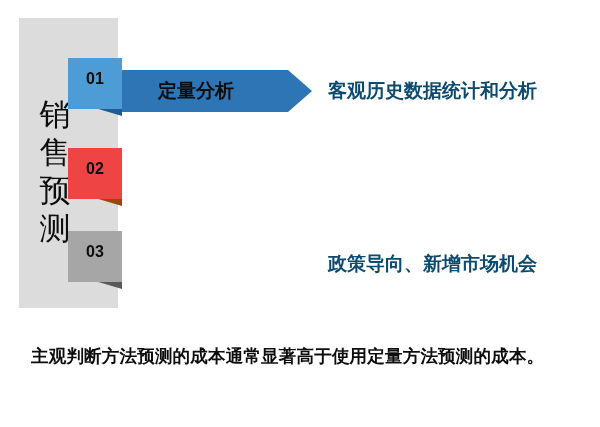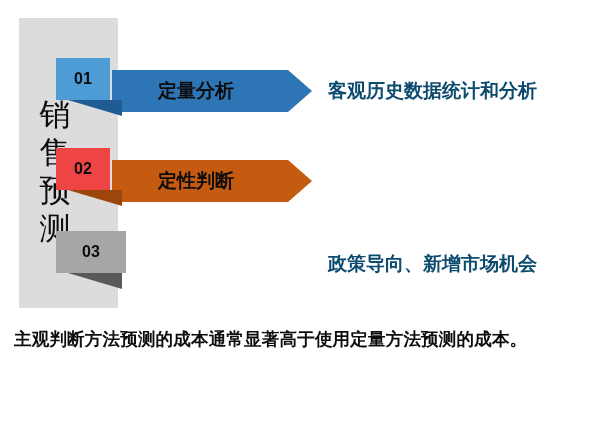--- a/index.html
+++ b/index.html
@@ -97,24 +97,24 @@
     display: block;
     width: 100%;
     height: 100%;
     -webkit-clip-path: polygon(0 0, 100% 0, 100% 100%);
     clip-path: polygon(0 0, 100% 0, 100% 100%);
   }
 
   
   .num-box {
     position: absolute;
-    left: 56px;
+    left: 68px;
     top: 0px;
     width: 54px;
-    height: 42px;
+    height: 51px;
   }
   .num-box .num-txt {
     position: absolute;
     left: 0; top: 0;
     width: 100%;
     height: 42px;
     line-height: 42px;
     text-align: center;
     font-family: "Liberation Sans", "DejaVu Sans", sans-serif;
     font-size: 16px;
@@ -151,21 +151,21 @@
     left: 14px;
     top: 322px;
     width: 575px;
     font-family: "Liberation Serif", "DejaVu Serif", serif;
     font-size: 17.5px;
     line-height: 34px;
     color: #0d0d0d;
     font-weight: 700;
     letter-spacing: 0.2px;
   }
-  .para p { margin: 0; }
+  .para p { margin: 17px; }
 </style>
 </head>
 <body style="background: rgb(255, 255, 255);">
 
 <div id="stage">
 
   <div class="side-panel" style="background: rgb(220, 220, 220);"></div>
   <div class="side-label" style="color: rgb(13, 13, 13);">销
 售
 预
@@ -179,37 +179,33 @@
     <div class="shadow-wedge">
       <i id="wedge-1" style="background: rgb(31, 92, 150);"></i>
     </div>
     <div class="num-box" id="num-box-1" style="background: rgb(78, 156, 214);">
       <div class="num-txt">01</div>
     </div>
     <div class="desc">客观历史数据统计和分析</div>
   </div>
 
   <div class="row" id="row-2">
-    <div class="chev">
-      <div class="chev-body" id="chev-body-2" style="background: rgb(197, 90, 17);"></div>
-      <div class="chev-label">定性判断</div>
-    </div>
     <div class="shadow-wedge">
       <i id="wedge-2" style="background: rgb(156, 70, 11);"></i>
     </div>
     <div class="num-box" id="num-box-2" style="background: #ef4444;">
       <div class="num-txt">02</div>
     </div>
   </div>
 
   <div class="row" id="row-3">
     <div class="shadow-wedge">
       <i id="wedge-3" style="background: rgb(89, 89, 89);"></i>
     </div>
-    <div class="num-box" id="num-box-3" style="background: rgb(166, 166, 166); padding-left: 16px;">
+    <div class="num-box" id="num-box-3" style="background: rgb(166, 166, 166);">
       <div class="num-txt">03</div>
     </div>
     <div class="desc">政策导向、新增市场机会</div>
   </div>
 
   <div class="para">
     <p>主观判断方法预测的成本通常显著高于使用定量方法预测的成本。</p>
   </div>
 
 </div>

